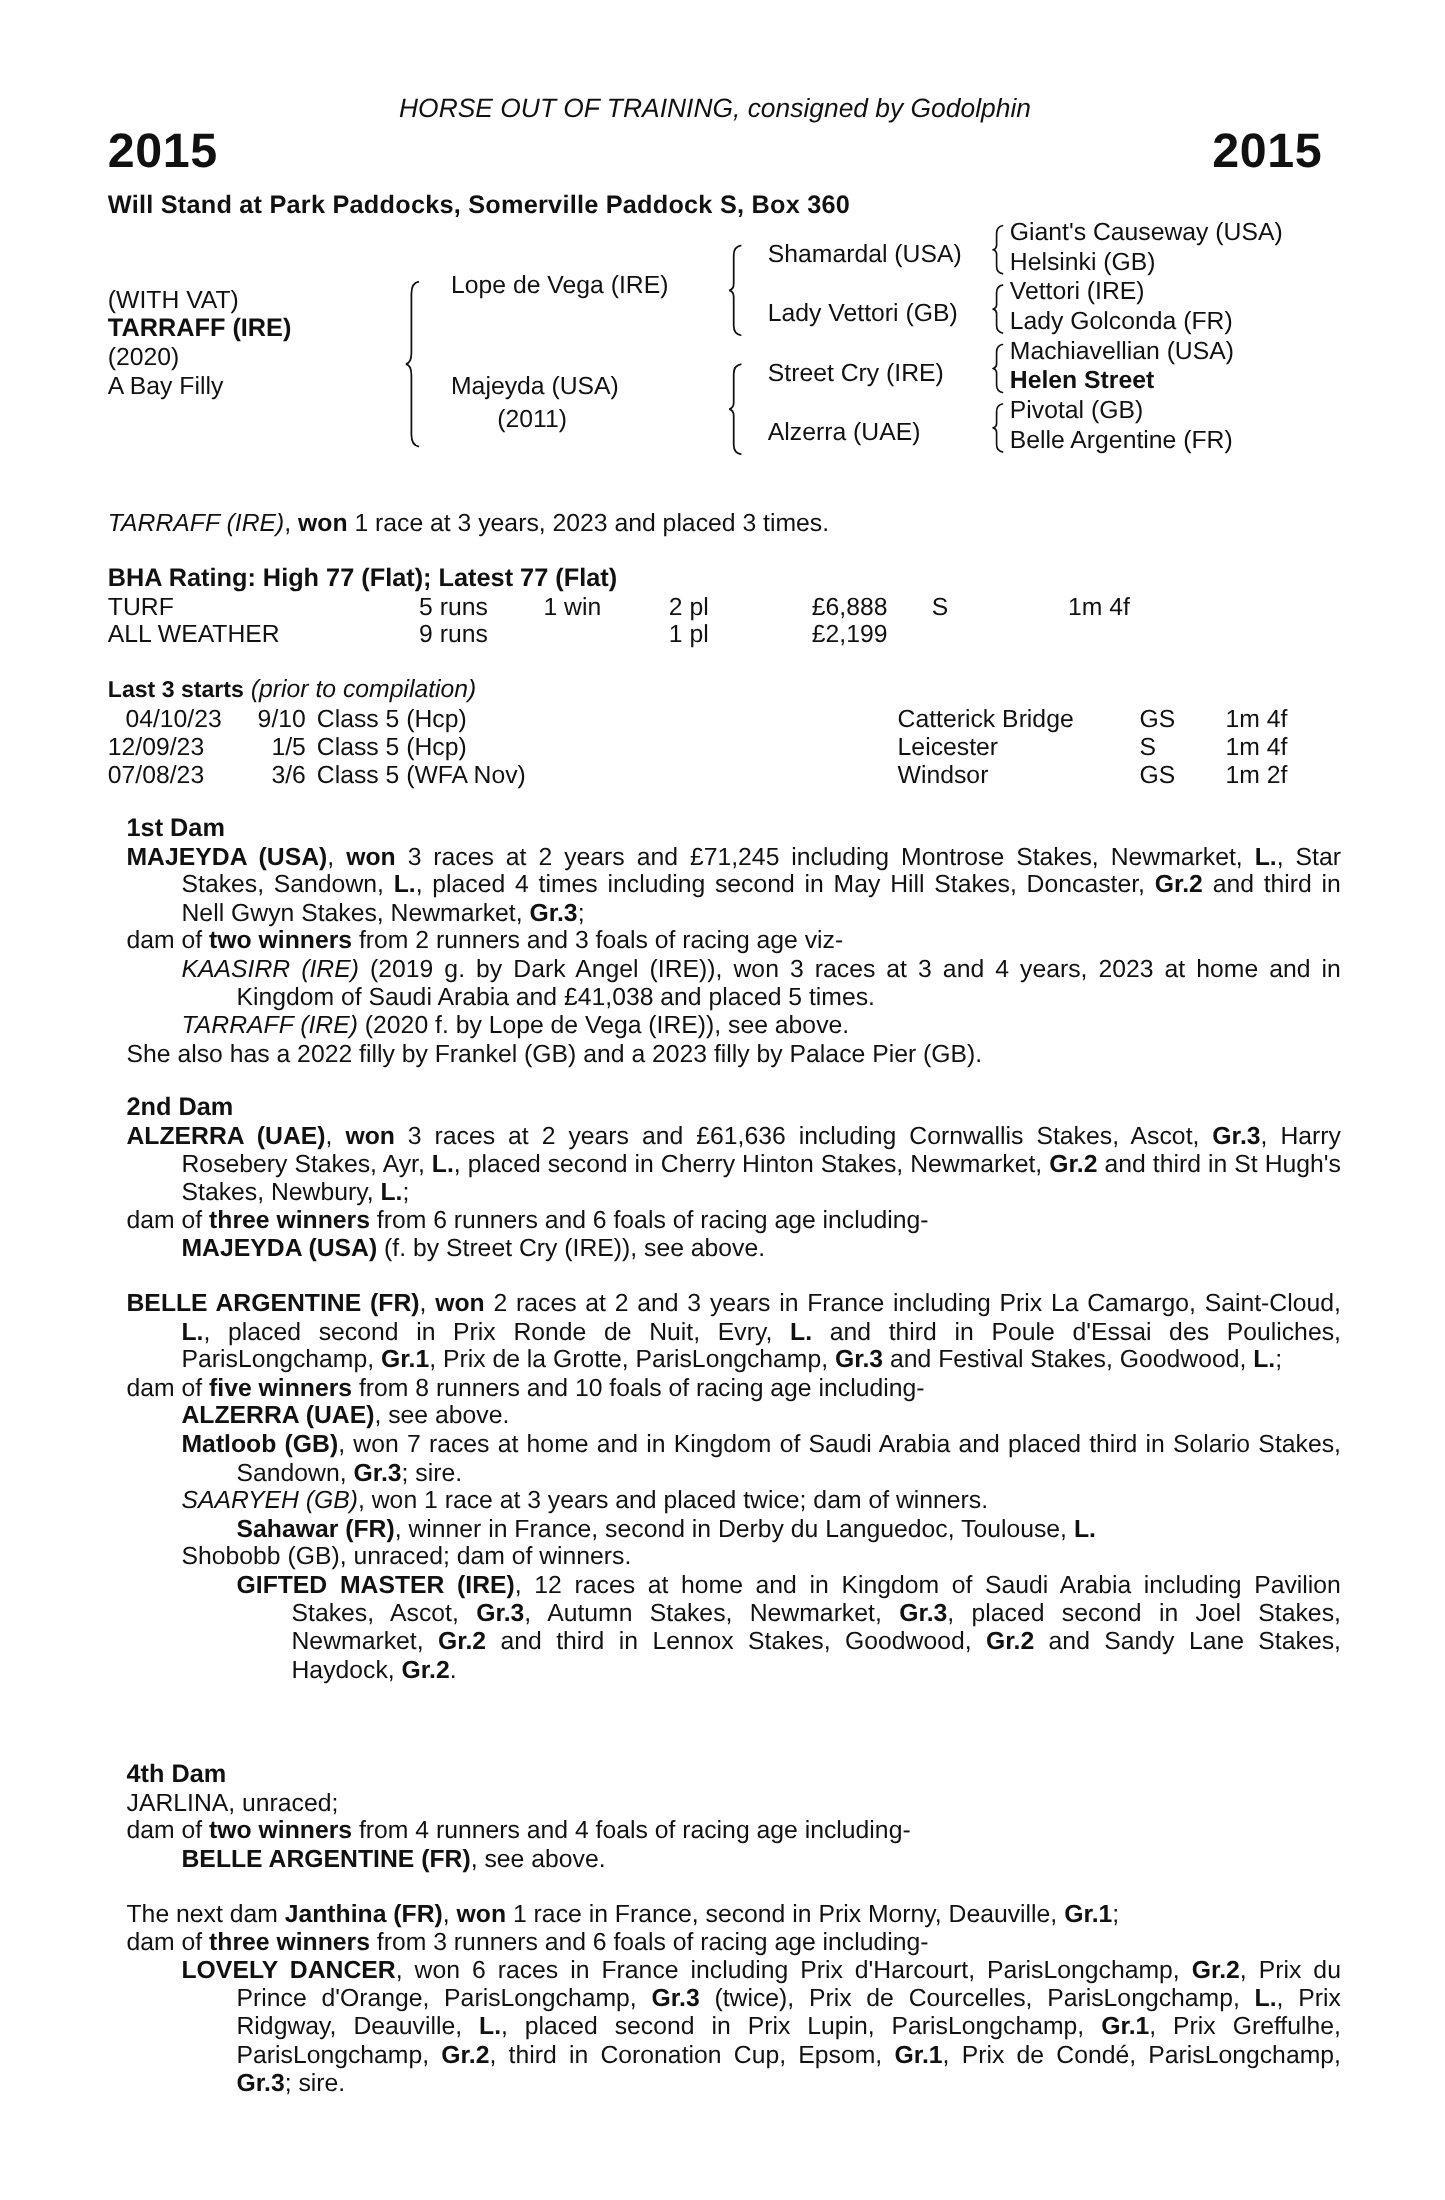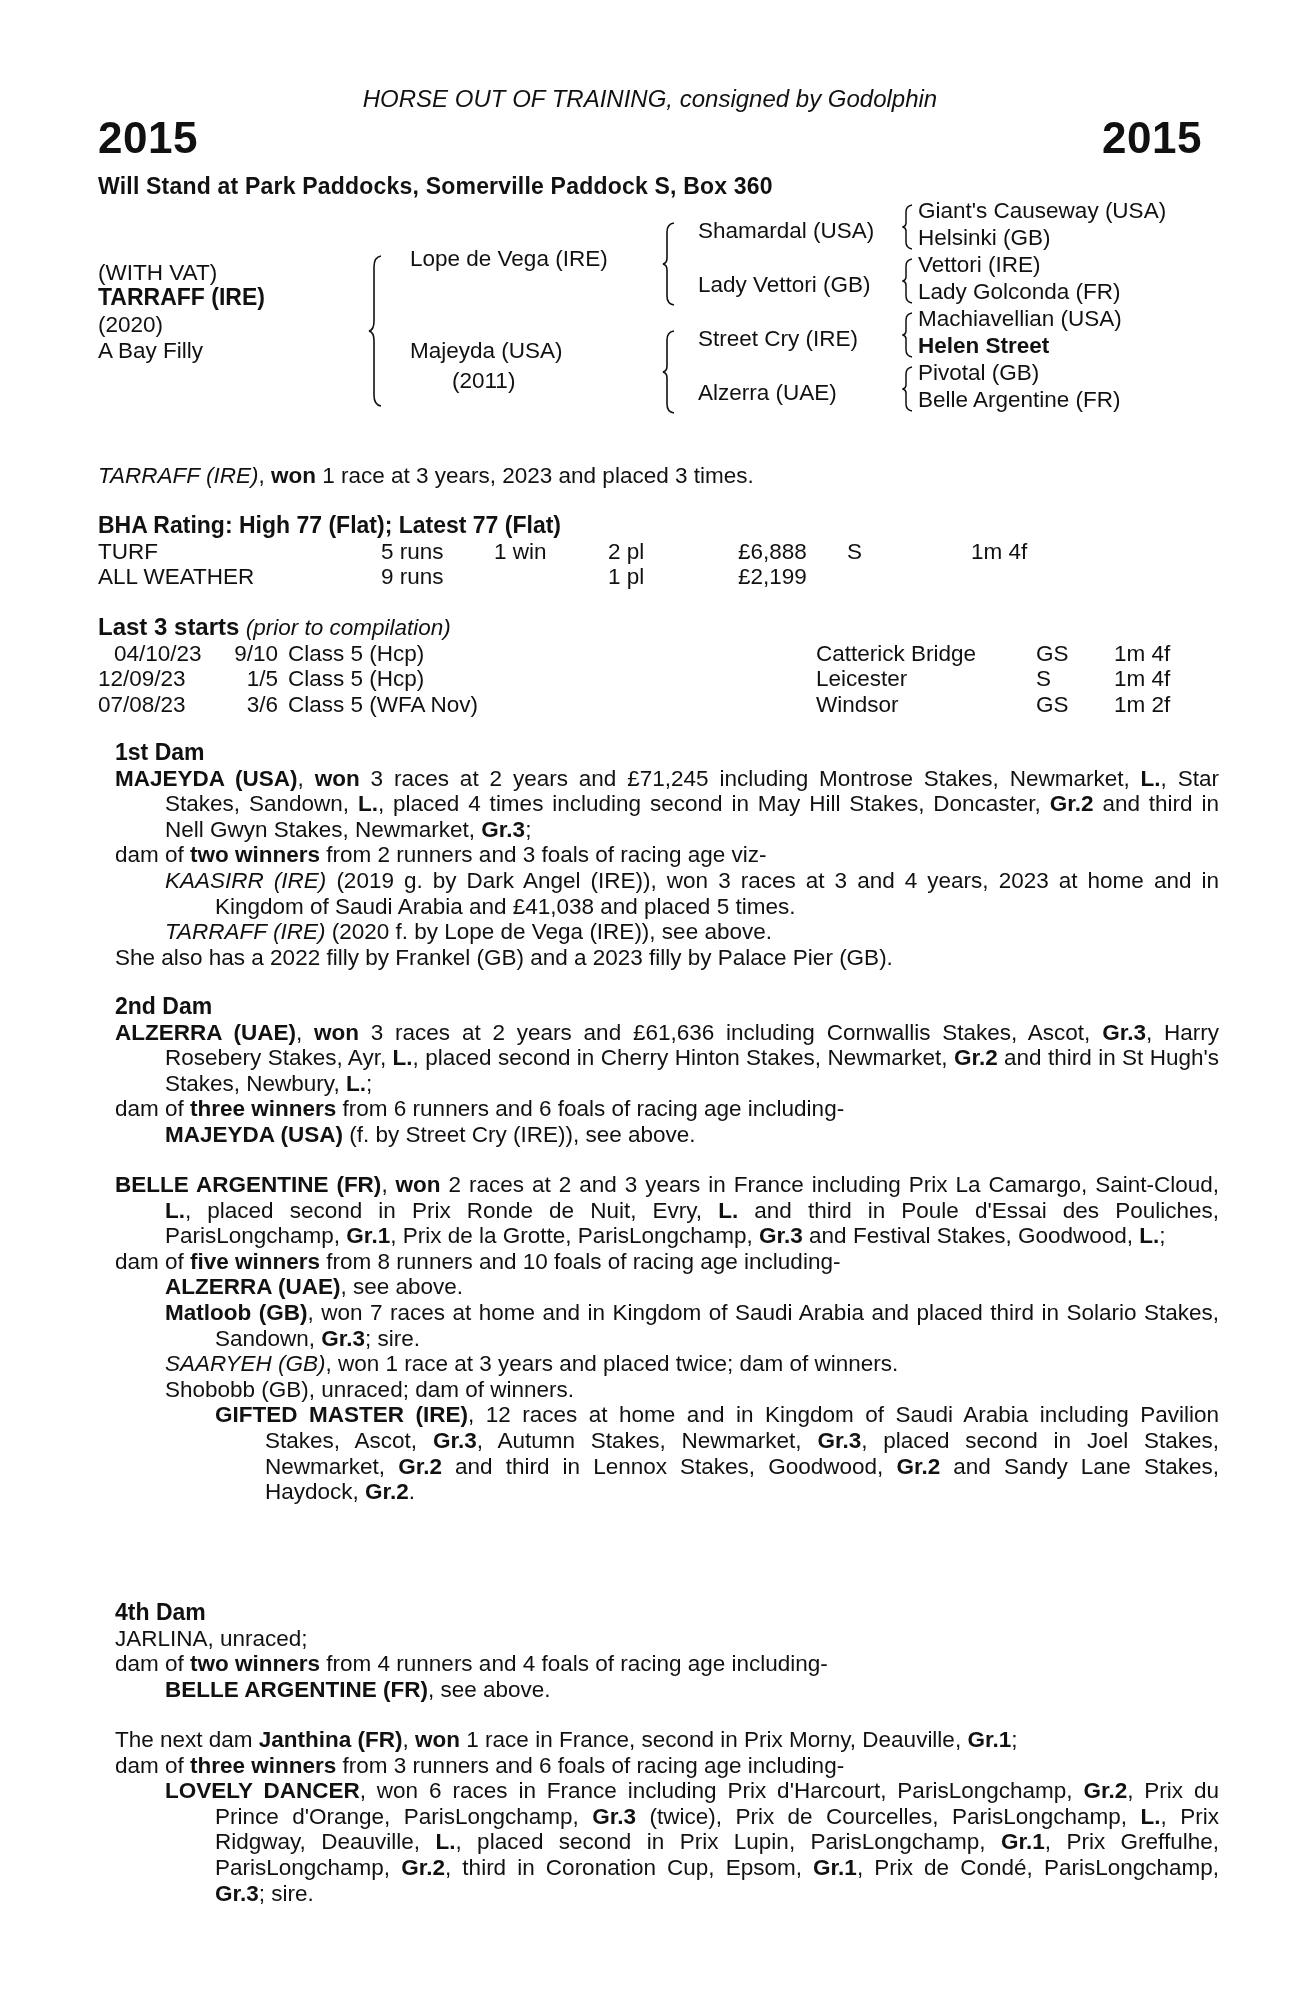--- a/index.html
+++ b/index.html
@@ -132,21 +132,21 @@
       <span style="left:283px">9 runs</span>
       <span style="left:396px"></span>
       <span style="left:510px">1 pl</span>
       <span style="left:640px">£2,199</span>
       <span style="left:749px"></span>
       <span style="left:873px"></span>
     </div>
   </div>
 
   <div class="starts">
-    <div><span class="nb" style="font-size:24px;">Last 3 starts</span><span class="it"> (prior to compilation)</span></div>
+    <div><span class="nb" style="font-size:21px;">Last 3 starts</span><span class="it"> (prior to compilation)</span></div>
     <div class="srow">
       <span style="left:16px">04/10/23</span>
       <span style="left:126px; width:54px; text-align:right">9/10</span>
       <span style="left:190px">Class 5 (Hcp)</span>
       <span style="left:718px">Catterick Bridge</span>
       <span style="left:938px">GS</span>
       <span style="left:1016px">1m 4f</span>
     </div>
     <div class="srow">
       <span style="left:0">12/09/23</span>
@@ -181,20 +181,21 @@
     <div><span>dam of </span><span class="nb">three winners</span><span> from 6 runners and 6 foals of racing age including-</span></div>
     <div class="p-ind0b"><span class="nb">MAJEYDA (USA)</span><span> (f. by Street Cry (IRE)), see above.</span></div>
   </div>
 
   <div class="section" style="top:1172px;">
     <div class="para p-main"><span class="nb">BELLE ARGENTINE (FR)</span>, <span class="nb">won</span><span> 2 races at 2 and 3 years in France including Prix La Camargo, Saint-Cloud, </span><span class="nb">L.</span><span>, placed second in Prix Ronde de Nuit, Evry, </span><span class="nb">L.</span><span> and third in Poule d'Essai des Pouliches, ParisLongchamp, </span><span class="nb">Gr.1</span><span>, Prix de la Grotte, ParisLongchamp, </span><span class="nb">Gr.3</span><span> and Festival Stakes, Goodwood, </span><span class="nb">L.</span><span>;</span></div>
     <div><span>dam of </span><span class="nb">five winners</span><span> from 8 runners and 10 foals of racing age including-</span></div>
     <div class="p-ind0b"><span class="nb">ALZERRA (UAE)</span><span>, see above.</span></div>
     <div class="para p-ind1"><span class="nb">Matloob (GB)</span><span>, won 7 races at home and in Kingdom of Saudi Arabia and placed third in Solario Stakes, Sandown, </span><span class="nb">Gr.3</span><span>; sire.</span></div>
     <div class="p-ind0b"><span class="it">SAARYEH (GB)</span><span>, won 1 race at 3 years and placed twice; dam of winners.</span></div>
+    <div style="padding-left:100px;"><span class="nb">Sahawar (FR)</span><span>, winner in France, second in Derby du Languedoc, Toulouse, </span><span class="nb">L.</span></div>
     <div class="p-ind0b">Shobobb (GB), unraced; dam of winners.</div>
     <div class="para p-ind2" style="padding-left:150px;"><span class="nb">GIFTED MASTER (IRE)</span><span>, 12 races at home and in Kingdom of Saudi Arabia including Pavilion Stakes, Ascot, </span><span class="nb">Gr.3</span><span>, Autumn Stakes, Newmarket, </span><span class="nb">Gr.3</span><span>, placed second in Joel Stakes, Newmarket, </span><span class="nb">Gr.2</span><span> and third in Lennox Stakes, Goodwood, </span><span class="nb">Gr.2</span><span> and Sandy Lane Stakes, Haydock, </span><span class="nb">Gr.2</span><span>.</span></div>
   </div>
 
   <div class="section" style="top:1600px;">
     <div class="sec-h">4th Dam</div>
     <div>JARLINA, unraced;</div>
     <div><span>dam of </span><span class="nb">two winners</span><span> from 4 runners and 4 foals of racing age including-</span></div>
     <div class="p-ind0b"><span class="nb">BELLE ARGENTINE (FR)</span><span>, see above.</span></div>
   </div>

